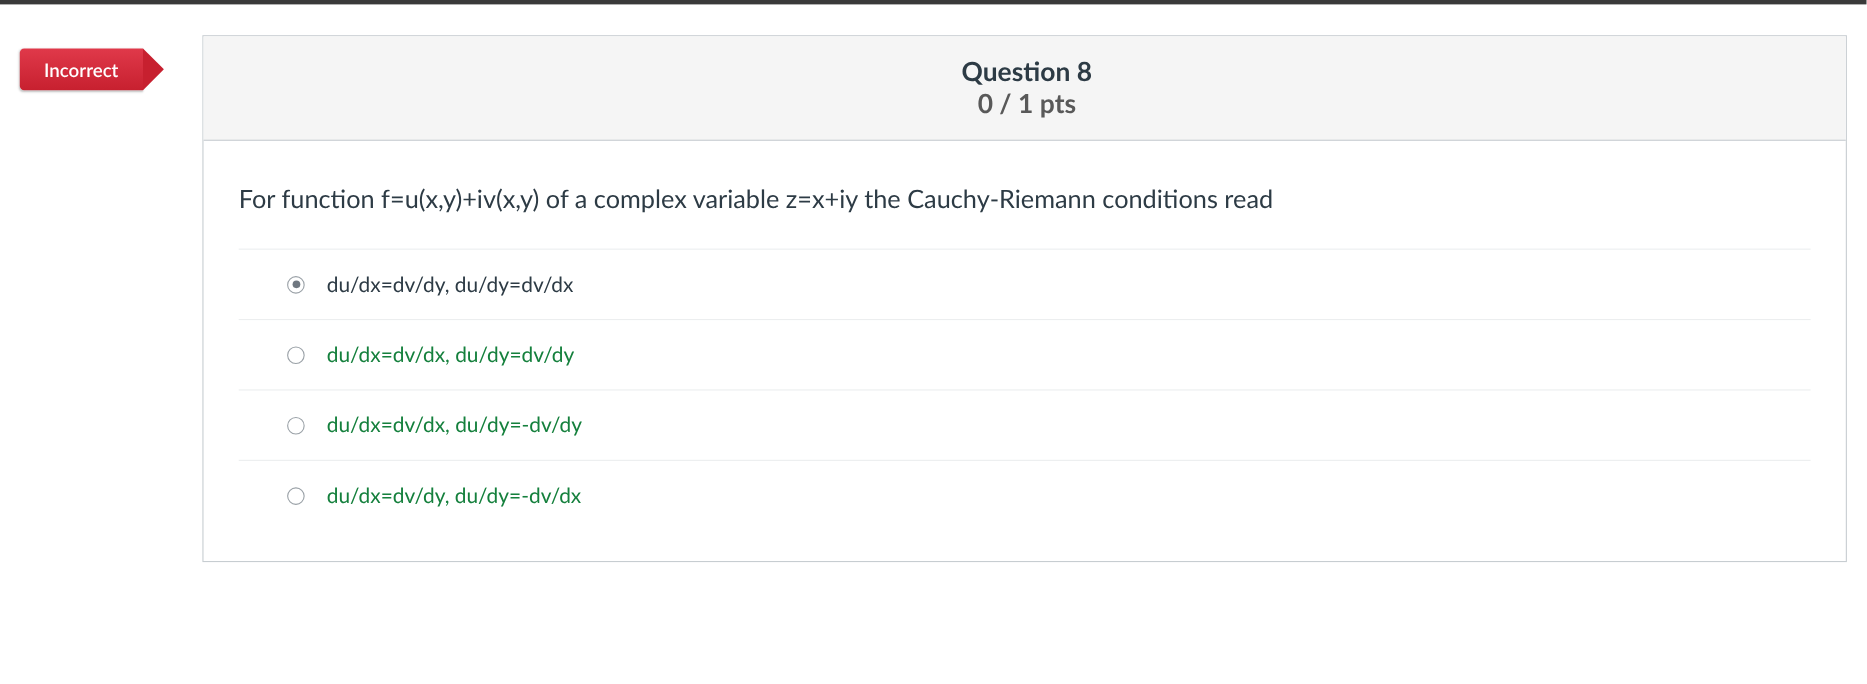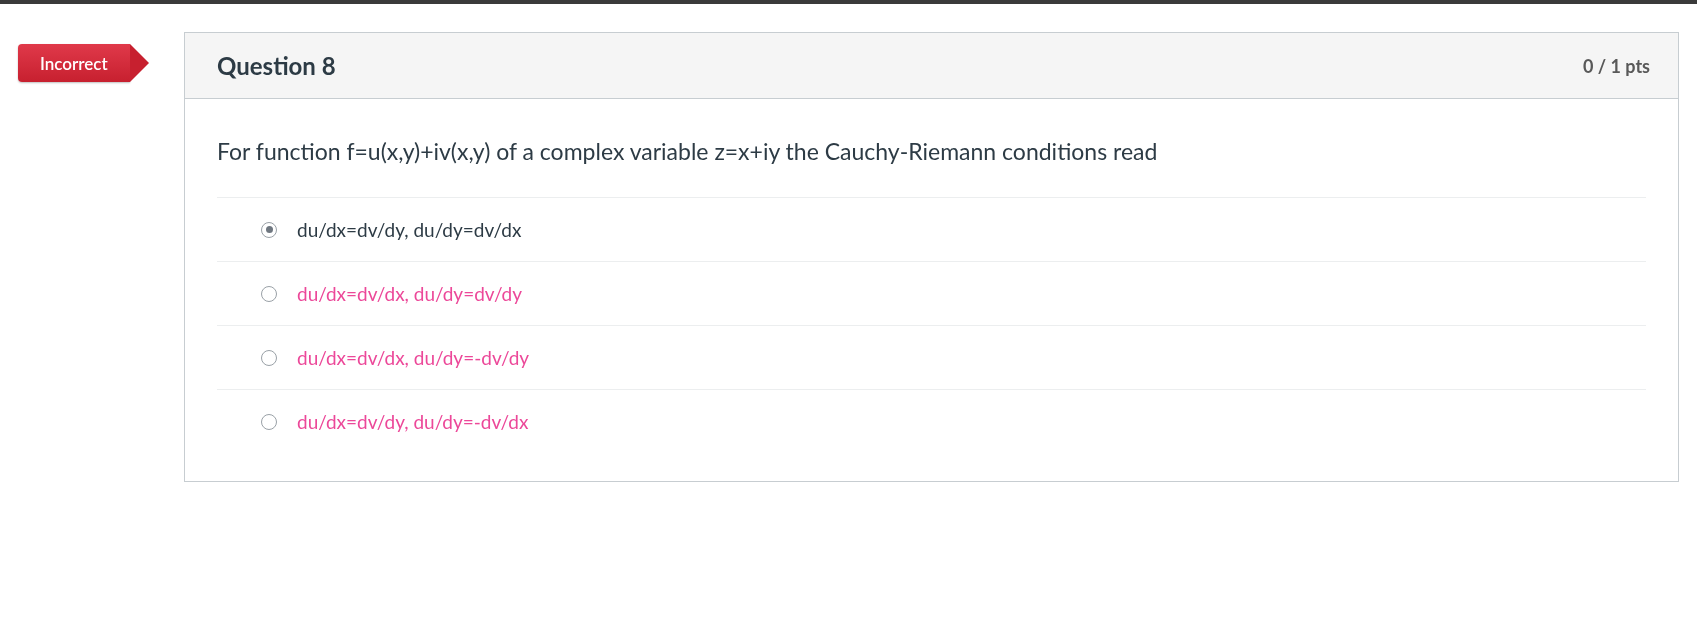--- a/index.html
+++ b/index.html
@@ -22,28 +22,29 @@
     margin-left:166px;
     border:1px solid #c7cdd1;
   }
   .card-header {
     background:#f5f5f5;
     border-bottom:1px solid #c7cdd1;
     padding:18px 28px 18px 32px;
     display:flex;
     align-items:center;
     justify-content:space-between;
+    flex-direction:column;
   }
   .q-title {
     font-size:24px;
     font-weight:700;
     color:#2d3b45;
   }
   .q-points {
-    font-size:18px;
+    font-size:24px;
     font-weight:700;
     color:#595959;
   }
   .flag {
     position:absolute;
     left:18px;
     top:40px;
     height:38px;
     display:flex;
     align-items:center;
@@ -78,21 +79,21 @@
   .answers { margin-top:20px; }
   .answer {
     display:flex;
     align-items:center;
     gap:20px;
     padding:20px 0 20px 44px;
     border-top:1px solid #eceeef;
     font-size:19px;
   }
   .answer.selected .atext { color:#2d3b45; }
-  .answer:not(.selected) .atext { color:#ec4899; }
+  .answer:not(.selected) .atext { color:#15803d; }
   .radio {
     width:16px; height:16px;
     border-radius:50%;
     border:1.5px solid #9aa1a7;
     display:flex;
     align-items:center;
     justify-content:center;
     flex-shrink:0;
   }
   .radio .dot {

